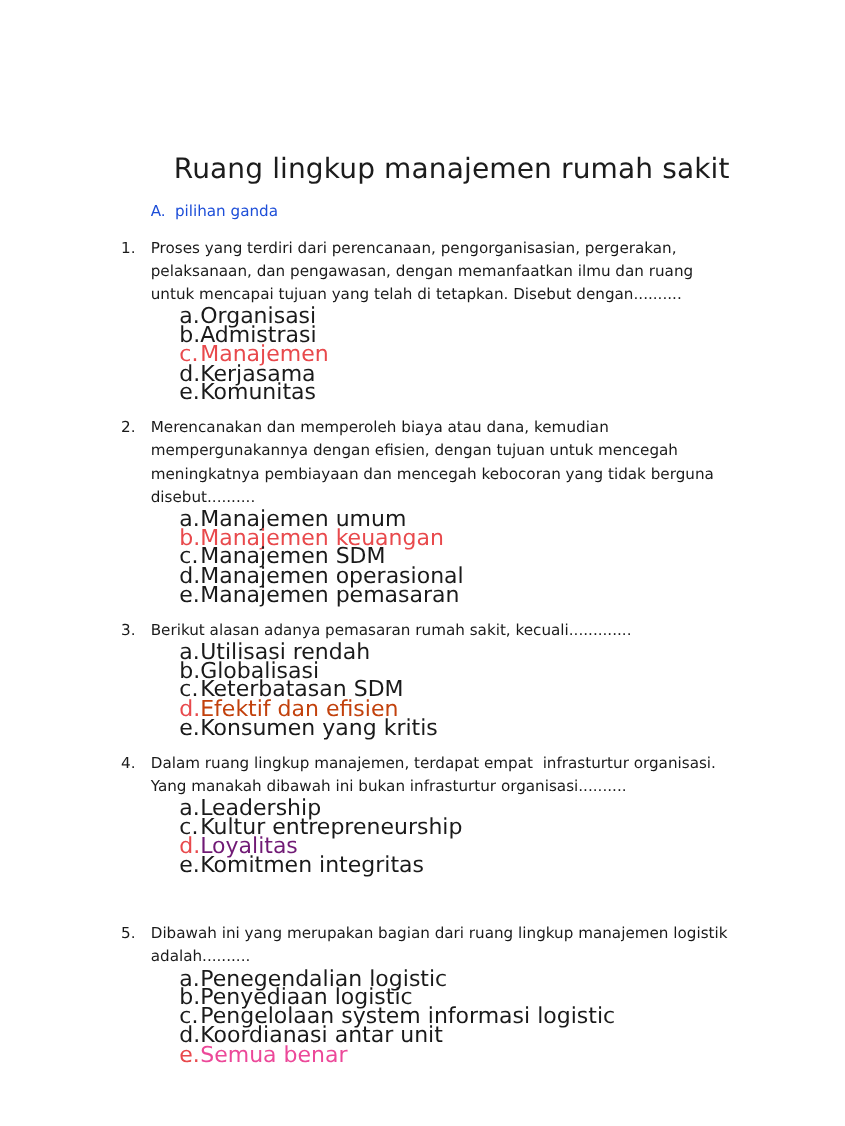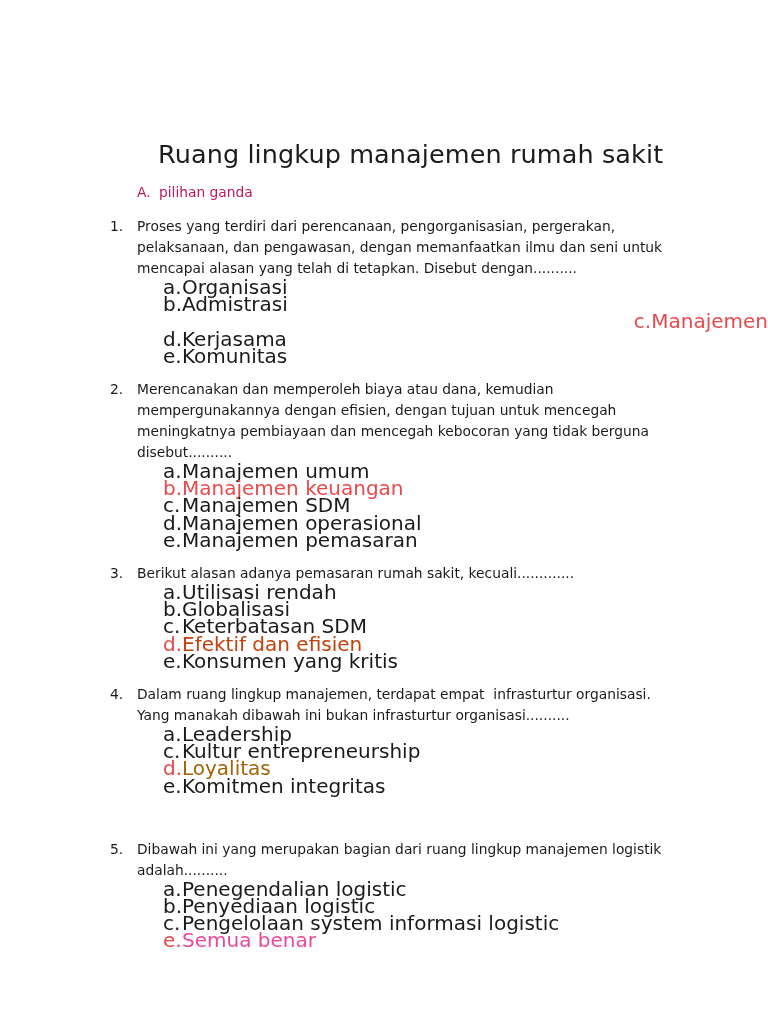--- a/index.html
+++ b/index.html
@@ -41,21 +41,21 @@
     top: 182px;
     width: 768px;
   }
 
   
   .section-label {
     position: relative;
     margin-left: 137px;
     font-size: 13.8px;
     line-height: 20px;
-    color: #be185d;
+    color: #1d4ed8;
     white-space: nowrap;
   }
   .section-label .sec-marker {
     display: inline-block;
     width: 22px;
   }
 
   
   .question {
     position: relative;
@@ -121,26 +121,26 @@
   <div class="content">
 
     <div class="section-label">
       <span class="sec-marker">A.</span><span>pilihan ganda</span>
     </div>
 
     <div id="questions-container">
         <div class="question">
           <div class="q-row">
             <div class="q-num">1.</div>
-            <div class="q-text">Proses yang terdiri dari perencanaan, pengorganisasian, pergerakan, pelaksanaan, dan pengawasan, dengan memanfaatkan ilmu dan seni untuk mencapai alasan yang telah di tetapkan. Disebut dengan..........</div>
+            <div class="q-text">Proses yang terdiri dari perencanaan, pengorganisasian, pergerakan, pelaksanaan, dan pengawasan, dengan memanfaatkan ilmu dan ruang untuk mencapai tujuan yang telah di tetapkan. Disebut dengan..........</div>
           </div>
           <div class="options">
             <div class="option"><span class="opt-marker">a.</span><span>Organisasi</span></div>
             <div class="option"><span class="opt-marker">b.</span><span>Admistrasi</span></div>
-            <div class="option correct" style="color: rgb(232, 73, 76); text-align: right;"><span class="opt-marker" style="color: rgb(232, 73, 76);">c.</span><span style="color: rgb(232, 73, 76);">Manajemen</span></div>
+            <div class="option correct" style="color: rgb(232, 73, 76);"><span class="opt-marker" style="color: rgb(232, 73, 76);">c.</span><span style="color: rgb(232, 73, 76);">Manajemen</span></div>
             <div class="option"><span class="opt-marker">d.</span><span>Kerjasama</span></div>
             <div class="option"><span class="opt-marker">e.</span><span>Komunitas</span></div>
           </div>
         </div>
         <div class="question">
           <div class="q-row">
             <div class="q-num">2.</div>
             <div class="q-text">Merencanakan dan memperoleh biaya atau dana, kemudian mempergunakannya dengan efisien, dengan tujuan untuk mencegah meningkatnya pembiayaan dan mencegah kebocoran yang tidak berguna disebut..........</div>
           </div>
           <div class="options">
@@ -165,32 +165,33 @@
           </div>
         </div>
         <div class="question">
           <div class="q-row">
             <div class="q-num">4.</div>
             <div class="q-text">Dalam ruang lingkup manajemen, terdapat empat  infrasturtur organisasi. Yang manakah dibawah ini bukan infrasturtur organisasi..........</div>
           </div>
           <div class="options">
             <div class="option"><span class="opt-marker">a.</span><span>Leadership</span></div>
             <div class="option"><span class="opt-marker">c.</span><span>Kultur entrepreneurship</span></div>
-            <div class="option correct" style="color: rgb(232, 73, 76);"><span class="opt-marker" style="color: rgb(232, 73, 76);">d.</span><span style="color: #a16207; text-align: center;">Loyalitas</span></div>
+            <div class="option correct" style="color: rgb(232, 73, 76);"><span class="opt-marker" style="color: rgb(232, 73, 76);">d.</span><span style="color: #701a75; text-align: center;">Loyalitas</span></div>
             <div class="option"><span class="opt-marker">e.</span><span>Komitmen integritas</span></div>
           </div>
         </div>
         <div class="question spaced">
           <div class="q-row">
             <div class="q-num">5.</div>
             <div class="q-text">Dibawah ini yang merupakan bagian dari ruang lingkup manajemen logistik adalah..........</div>
           </div>
           <div class="options">
             <div class="option"><span class="opt-marker">a.</span><span>Penegendalian logistic</span></div>
             <div class="option"><span class="opt-marker">b.</span><span>Penyediaan logistic</span></div>
             <div class="option"><span class="opt-marker">c.</span><span>Pengelolaan system informasi logistic</span></div>
+            <div class="option"><span class="opt-marker">d.</span><span>Koordianasi antar unit</span></div>
             <div class="option correct" style="color: rgb(232, 73, 76);"><span class="opt-marker" style="color: rgb(232, 73, 76);">e.</span><span style="color: #ec4899;">Semua benar</span></div>
           </div>
         </div>
       </div>
 
   </div>
 </div>
 
 </body></html>

